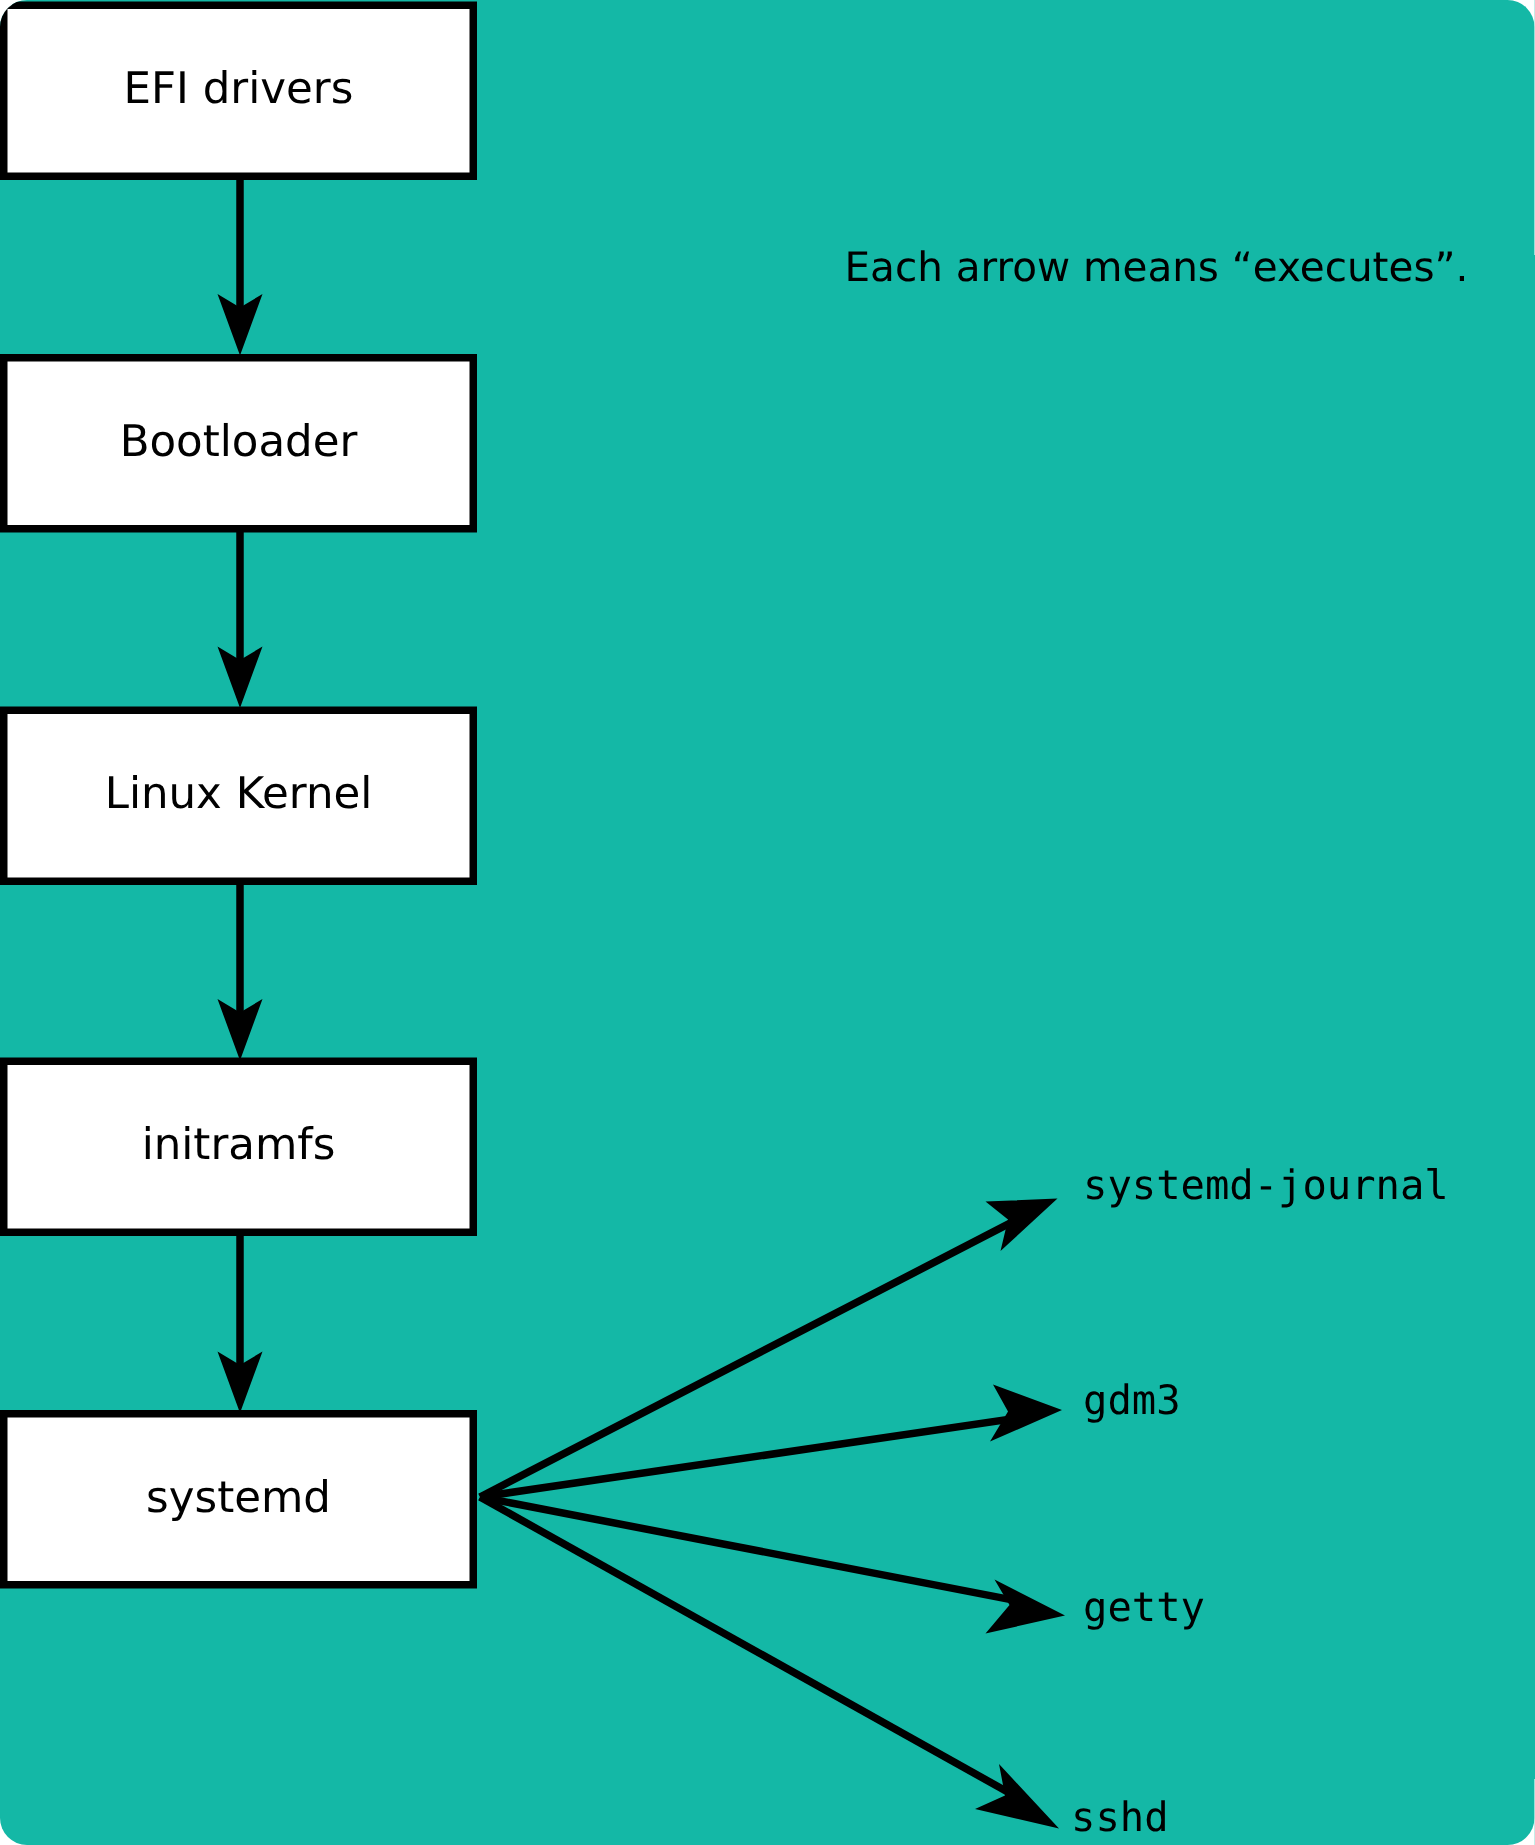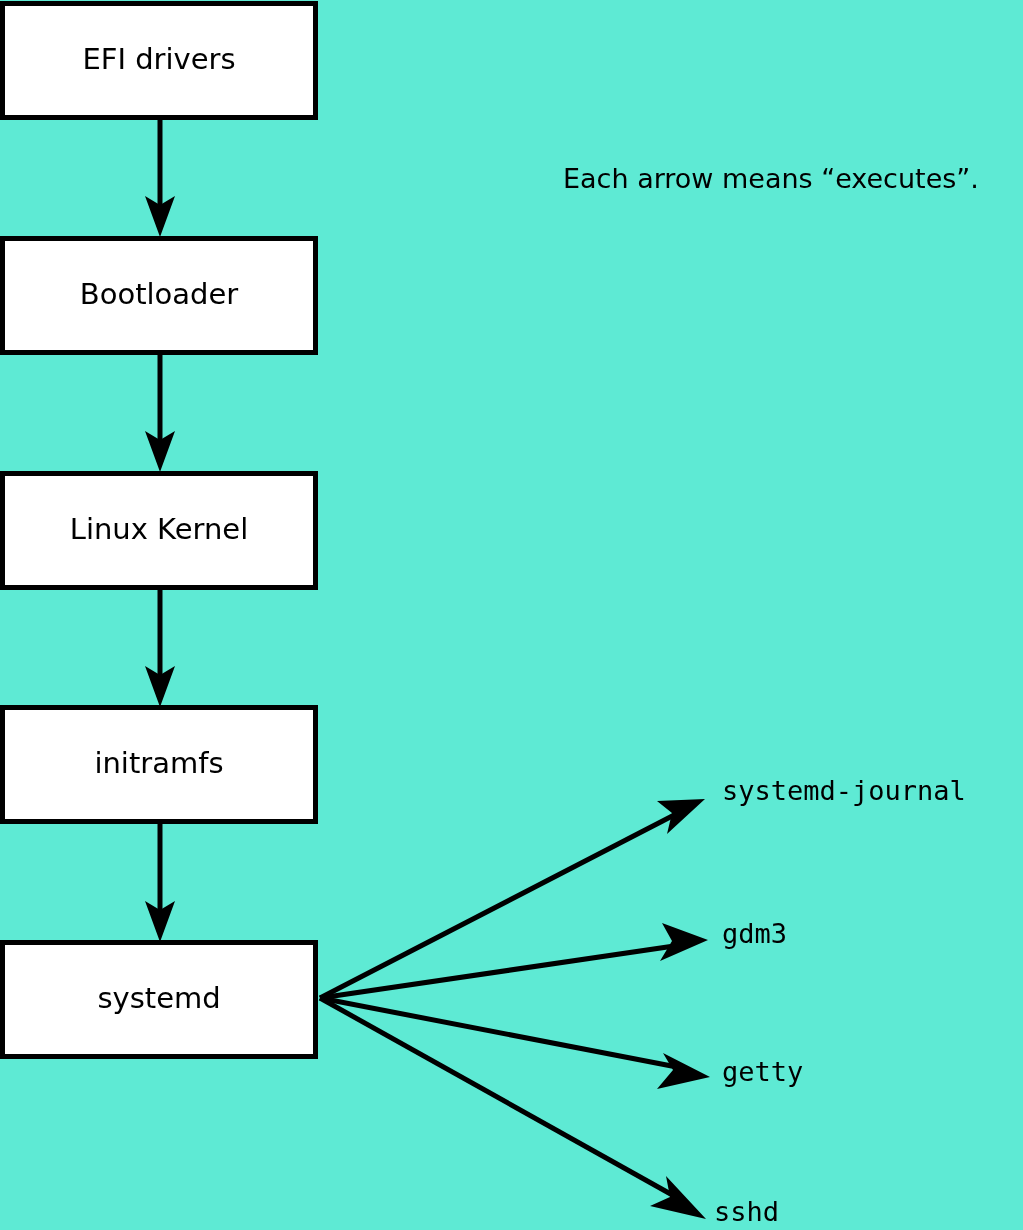--- a/index.html
+++ b/index.html
@@ -4,23 +4,24 @@
 <style>
   html, body {
     margin: 0;
     padding: 0;
     background: #ffffff;
   }
   #canvas {
     position: relative;
     width: 1023px;
     height: 1230px;
-    background: #5eead4;
+    background: #14b8a6;
     overflow: hidden;
     font-family: "DejaVu Sans", sans-serif;
+    border-radius: 18px;
   }
   #diagram-svg {
     position: absolute;
     left: 0;
     top: 0;
     width: 1023px;
     height: 1230px;
     display: block;
   }
   .box-rect {

